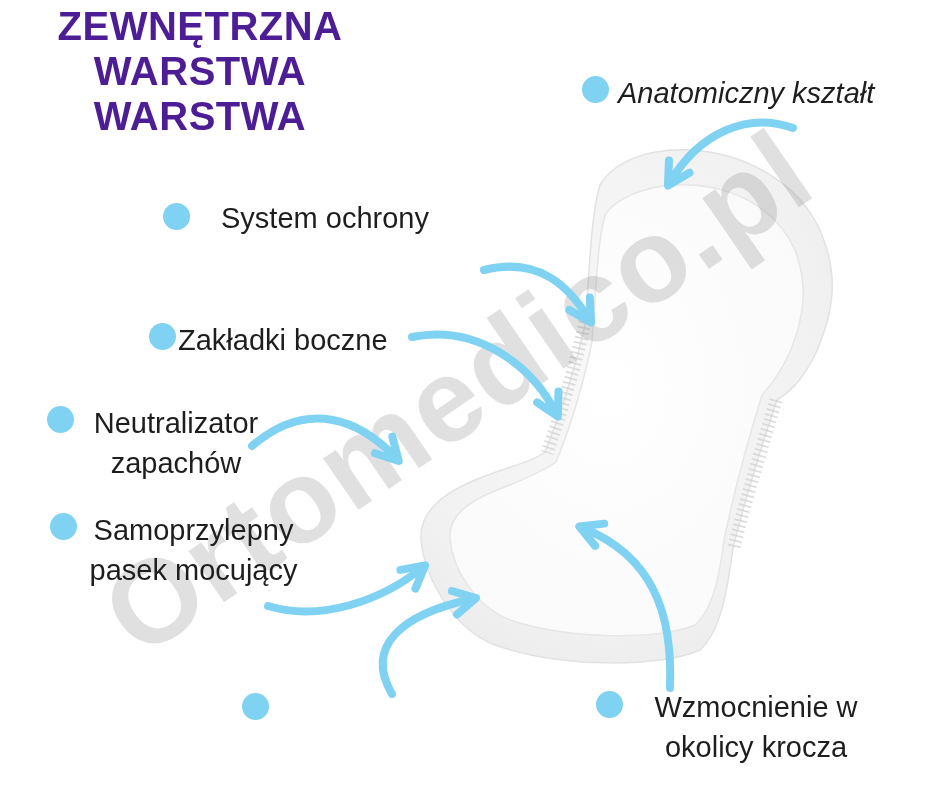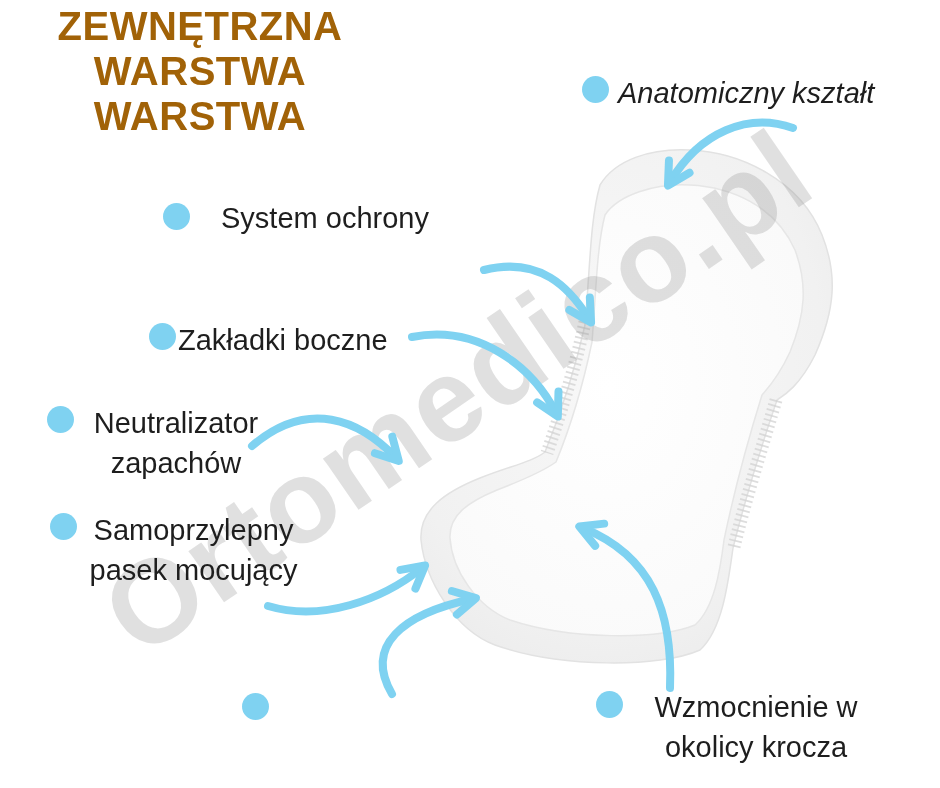--- a/index.html
+++ b/index.html
@@ -6,21 +6,21 @@
   body{
     width:940px;height:788px;position:relative;overflow:hidden;
     background:#ffffff;
     font-family:"Liberation Sans","DejaVu Sans",sans-serif;
   }
   svg.stage{position:absolute;left:0;top:0;z-index:0;}
   
   .title{
     position:absolute;left:30px;top:4px;width:340px;z-index:3;
     text-align:center;font-weight:800;font-size:40px;line-height:1.12;
-    letter-spacing:.5px;color:#a16207;
+    letter-spacing:.5px;color:#4c1d95;
   }
   
   .label{
     position:absolute;z-index:3;color:#1e1e1e;font-size:29px;line-height:1.38;
     text-align:center;
   }
   .label .line:empty{display:none;}
   .lbl-1{left:618px;top:73px;white-space:nowrap;text-align:left;font-style:italic;}
   .lbl-2{left:175px;top:198px;width:300px;}
   .lbl-3{left:178px;top:320px;white-space:nowrap;text-align:right;}

